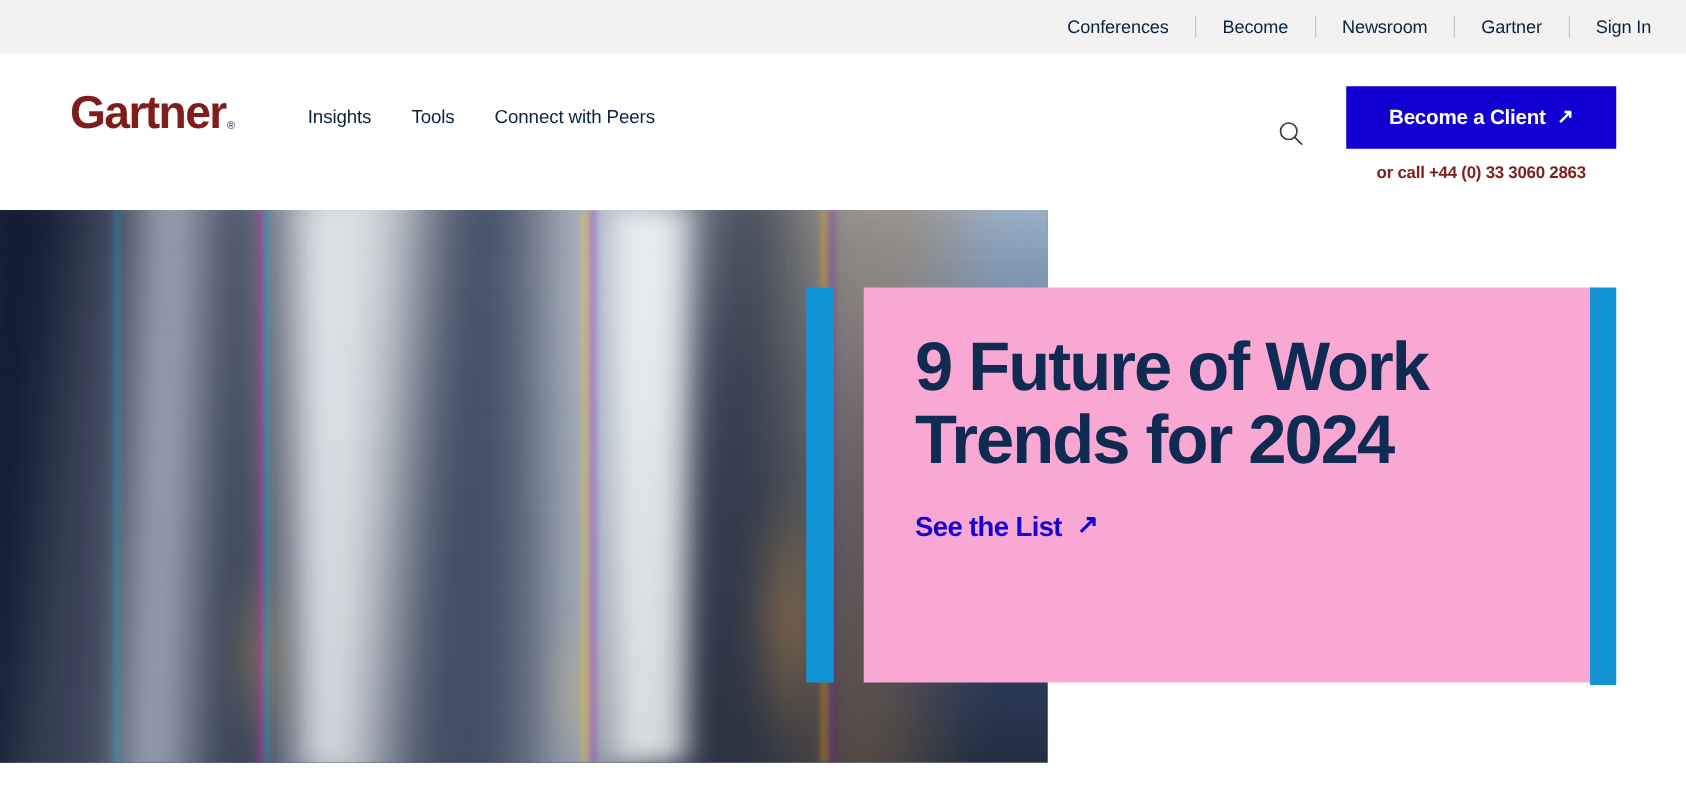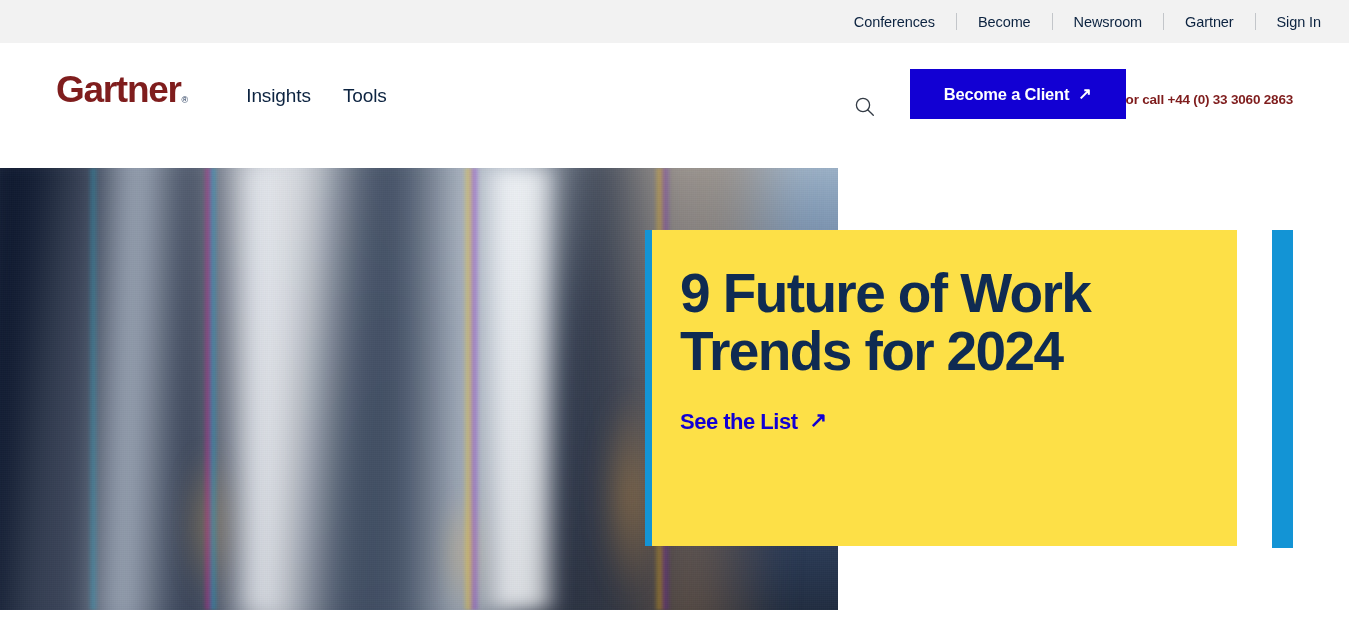--- a/index.html
+++ b/index.html
@@ -73,21 +73,21 @@
     margin-bottom: 3px;
   }
 
   .main-nav {
     display: flex;
     align-items: center;
     margin-left: 42px;
     margin-top: 36px;
   }
   .nav-item {
-    font-size: 19px;
+    font-size: 15px;
     color: #0c2340;
     padding: 6px 16px;
     white-space: nowrap;
     cursor: pointer;
     letter-spacing: -0.1px;
   }
 
   .header-right {
     position: absolute;
     right: 56px;
@@ -98,21 +98,21 @@
   .search-btn {
     width: 34px;
     height: 34px;
     display: flex;
     align-items: center;
     justify-content: center;
     cursor: pointer;
     margin-top: 20px;
     margin-right: 28px;
   }
-  .cta-wrap { display: flex; flex-direction: row; align-items: center; }
+  .cta-wrap { display: flex; flex-direction: column; align-items: center; }
   .cta-button {
     background: #1200d3;
     color: #ffffff;
     font-size: 16.5px;
     font-weight: 700;
     border: none;
     padding: 0 26px;
     height: 50px;
     min-width: 216px;
     display: flex;
@@ -222,26 +222,26 @@
   .hero-accent-left {
     position: absolute;
     left: 645px;
     top: 62px;
     width: 22px;
     height: 316px;
     background: #1394d5;
   }
   .hero-card {
     position: absolute;
-    left: 652px;
+    left: 691px;
     top: 62px;
     width: 585px;
     height: 316px;
-    background: #fde047;
-    padding: 34px 40px 0 28px;
+    background: #f9a8d4;
+    padding: 34px 40px 0 41px;
   }
   .hero-accent-right {
     position: absolute;
     left: 1272px;
     top: 62px;
     width: 21px;
     height: 318px;
     background: #1394d5;
   }
 
@@ -296,20 +296,21 @@
 <header class="main-header">
 
   <a class="brand">
     <span class="brand-word">Gartner</span>
     <span class="brand-tm">®</span>
   </a>
 
   <nav class="main-nav">
     <span class="nav-item">Insights</span>
     <span class="nav-item">Tools</span>
+    <span class="nav-item">Connect with Peers</span>
   </nav>
 
   <div class="header-right">
     <div class="search-btn">
       <svg width="21" height="21" viewBox="0 0 21 21">
         <circle cx="9" cy="9" r="6.6" fill="none" stroke="#333b45" stroke-width="1.3"></circle>
         <line x1="13.7" y1="13.7" x2="19.3" y2="19.3" stroke="#333b45" stroke-width="1.3" stroke-linecap="round"></line>
       </svg>
     </div>
 

